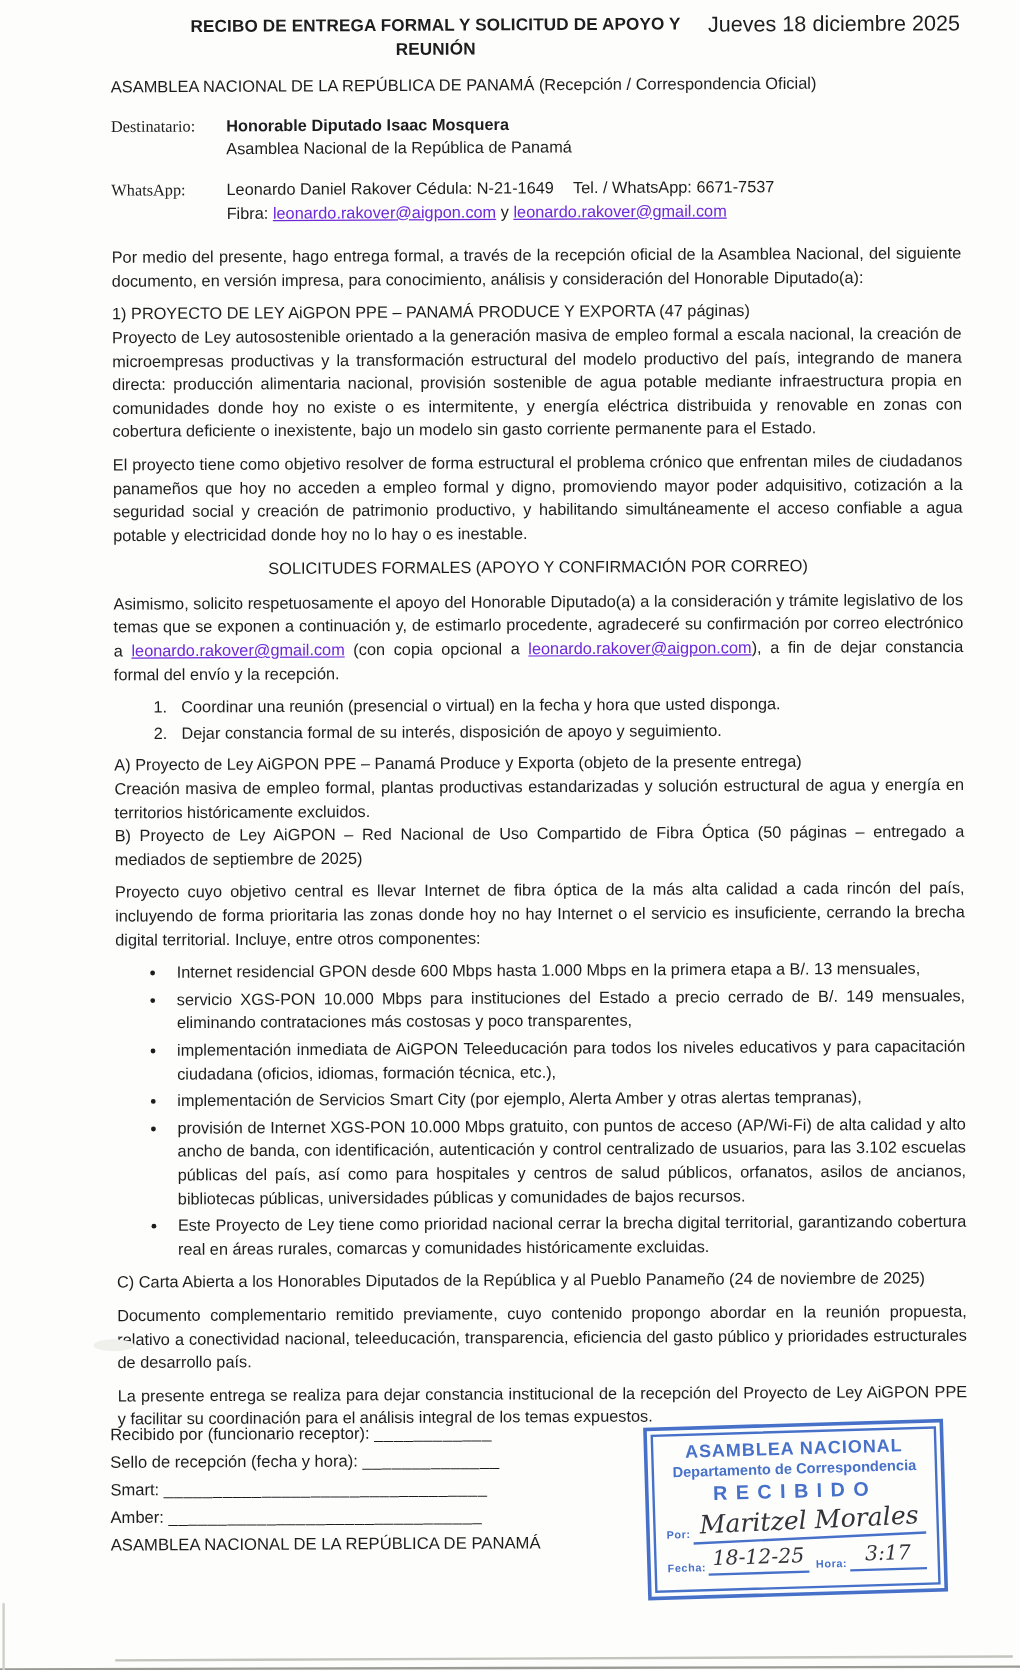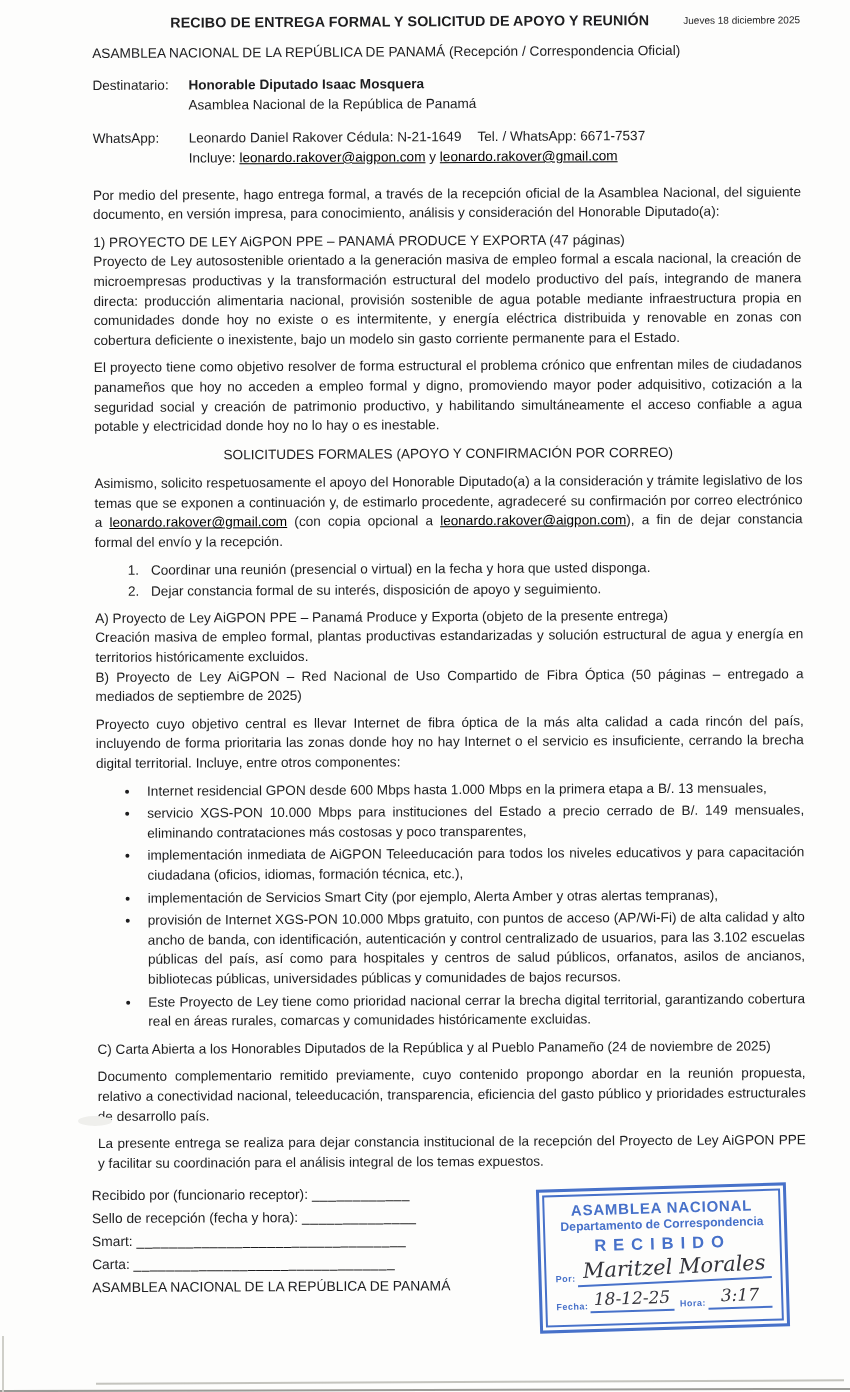--- a/index.html
+++ b/index.html
@@ -9,36 +9,36 @@
     font-family:"Liberation Sans",sans-serif;
     -webkit-font-smoothing:antialiased;
   }
   .content{
     position:absolute;left:92px;top:14px;width:708px;
     font-size:13.6px;line-height:19.6px;
     transform:rotate(-0.3deg);transform-origin:left top;
   }
   .header-row{display:flex;align-items:flex-start;margin-bottom:10px;}
   .doc-title{flex:1;text-align:center;font-weight:bold;font-size:14.3px;padding-left:58px;letter-spacing:.1px;}
-  .doc-date{white-space:nowrap;font-size:10px;padding-left:14px;text-align:right;}
+  .doc-date{white-space:nowrap;font-size:18px;padding-left:14px;text-align:right;}
   .org-line{margin-bottom:13px;font-size:13.7px;}
   .addr-row{display:flex;margin-bottom:14px;}
   .addr-row.remit{margin-bottom:17px;}
-  .addr-label{width:96px;flex:none;}
+  .addr-label{width:96px;flex:none;font-family:Liberation Serif, serif;}
   .addr-value{flex:1;}
   .bold{font-weight:bold;}
   .gap-left{margin-left:16px;margin-top:28px;}
   p.para{margin:0 0 8px 0;text-align:justify;}
   .block-title{margin:0 0 0 0;}
   .center-head{text-align:center;margin:9px 0 9px 0;}
   ol.req-list{margin:5px 0 7px 0;padding-left:48px;}
   ol.req-list li{padding-left:8px;margin:0 0 2px 0;}
   ul.comp-list{margin:4px 0 8px 0;padding-left:44px;}
   ul.comp-list li{padding-left:7px;margin:0 0 3px 0;text-align:justify;}
-  .link{color:#000000;text-decoration:underline;cursor:pointer;}
+  .link{color:#6d28d9;text-decoration:underline;cursor:pointer;}
   .reception{position:absolute;left:92px;top:1183px;width:440px;font-size:13.8px;line-height:23px;transform:rotate(-0.3deg);}
   .reception .uline{letter-spacing:.5px;}
   .rec-org{font-size:13.9px;}
   
   .stamp{
     position:absolute;left:538px;top:1186px;width:250px;height:144px;
     border:3px solid #3a67c6;padding:3px;box-sizing:border-box;
     transform:rotate(-1.7deg);opacity:.93;background:rgba(255,255,255,0.0);
   }
   .stamp-inner{
@@ -82,21 +82,21 @@
     <div class="addr-value">
       <div class="bold">Honorable Diputado Isaac Mosquera</div>
       <div>Asamblea Nacional de la República de Panamá</div>
     </div>
   </div>
 
   <div class="addr-row remit">
     <div class="addr-label">WhatsApp:</div>
     <div class="addr-value">
       <div><span>Leonardo Daniel Rakover Cédula: N-21-1649</span><span class="gap-left">Tel. / WhatsApp: 6671-7537</span></div>
-      <div><span>Incluye: </span><span class="link">leonardo.rakover@aigpon.com</span><span> y </span><span class="link">leonardo.rakover@gmail.com</span></div>
+      <div><span>Fibra: </span><span class="link">leonardo.rakover@aigpon.com</span><span> y </span><span class="link">leonardo.rakover@gmail.com</span></div>
     </div>
   </div>
 
   <p class="para">Por medio del presente, hago entrega formal, a través de la recepción oficial de la Asamblea Nacional, del siguiente documento, en versión impresa, para conocimiento, análisis y consideración del Honorable Diputado(a):</p>
 
   <div class="block-title">1) PROYECTO DE LEY AiGPON PPE – PANAMÁ PRODUCE Y EXPORTA (47 páginas)</div>
   <p class="para">Proyecto de Ley autosostenible orientado a la generación masiva de empleo formal a escala nacional, la creación de microempresas productivas y la transformación estructural del modelo productivo del país, integrando de manera directa: producción alimentaria nacional, provisión sostenible de agua potable mediante infraestructura propia en comunidades donde hoy no existe o es intermitente, y energía eléctrica distribuida y renovable en zonas con cobertura deficiente o inexistente, bajo un modelo sin gasto corriente permanente para el Estado.</p>
 
   <p class="para">El proyecto tiene como objetivo resolver de forma estructural el problema crónico que enfrentan miles de ciudadanos panameños que hoy no acceden a empleo formal y digno, promoviendo mayor poder adquisitivo, cotización a la seguridad social y creación de patrimonio productivo, y habilitando simultáneamente el acceso confiable a agua potable y electricidad donde hoy no lo hay o es inestable.</p>
 
@@ -129,21 +129,21 @@
   <p class="para">Documento complementario remitido previamente, cuyo contenido propongo abordar en la reunión propuesta, relativo a conectividad nacional, teleeducación, transparencia, eficiencia del gasto público y prioridades estructurales de desarrollo país.</p>
 
   <p class="para">La presente entrega se realiza para dejar constancia institucional de la recepción del Proyecto de Ley AiGPON PPE y facilitar su coordinación para el análisis integral de los temas expuestos.</p>
 
 </div>
 
 <div class="reception">
   <div><span>Recibido por (funcionario receptor):</span> <span class="uline">____________</span></div>
   <div><span>Sello de recepción (fecha y hora):</span> <span class="uline">______________</span></div>
   <div><span>Smart:</span> <span class="uline">_________________________________</span></div>
-  <div><span>Carta:</span> <span class="uline">________________________________</span></div>
+  <div><span>Amber:</span> <span class="uline">________________________________</span></div>
   <div class="rec-org">ASAMBLEA NACIONAL DE LA REPÚBLICA DE PANAMÁ</div>
 </div>
 
 <div class="stamp">
   <div class="stamp-inner">
     <div class="s1">ASAMBLEA NACIONAL</div>
     <div class="s2">Departamento de Correspondencia</div>
     <div class="s3">RECIBIDO</div>
     <div class="s-row">
       <span class="s-label">Por:</span>

